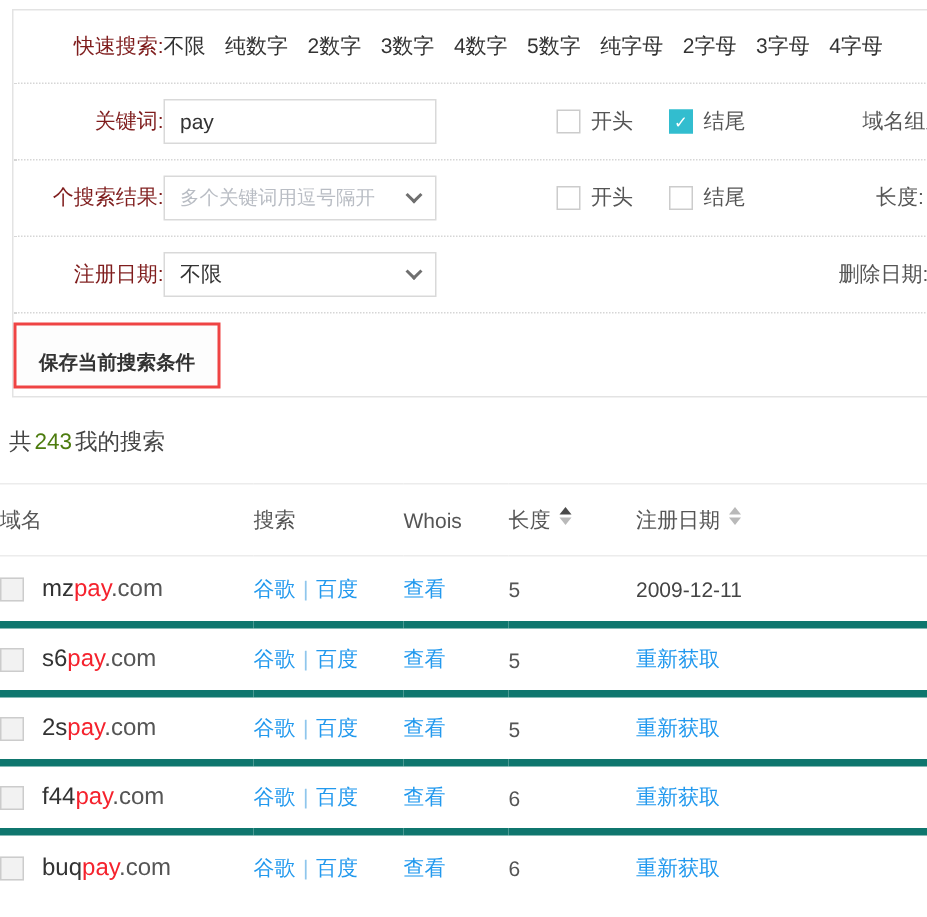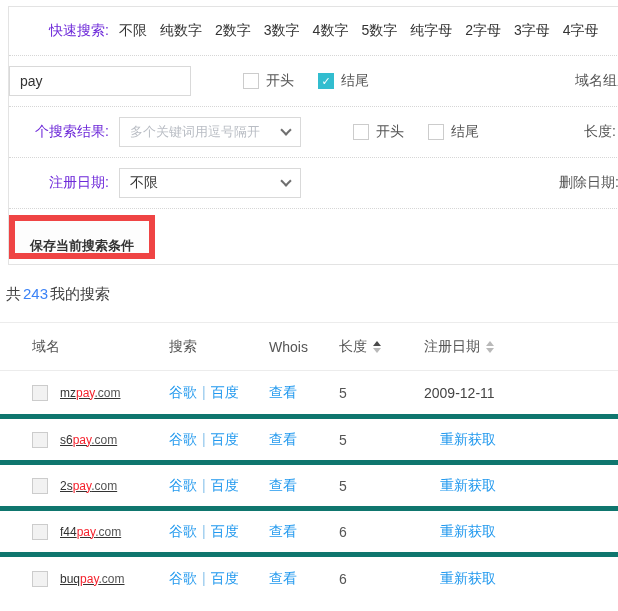--- a/index.html
+++ b/index.html
@@ -6,76 +6,76 @@
   html,body { width:618px; height:611px; overflow:hidden; background:#fff;
     font-family:"Liberation Sans","DejaVu Sans",sans-serif; font-size:14px; color:#333; }
   body { position:relative; }
 
   
   .panel { position:absolute; left:8px; top:6px; width:900px; border:1px solid #e3e3e3; background:#fff; }
   .form-row { position:relative; display:flex; align-items:center; height:51px;
     border-bottom:1px dotted #d6d6d6; }
   .form-row:first-child { height:49px; }
   .form-row:last-child { height:55px; border-bottom:none; }
-  .row-label { width:100px; margin-right:10px; text-align:right; color:#6d28d9; flex:none; }
+  .row-label { width:100px; text-align:right; color:#7f1d1d; flex:none; }
   .right-label { position:absolute; color:#555; white-space:nowrap; }
 
   .q-options { display:flex; gap:13px; }
   .q-opt { color:#333; cursor:pointer; white-space:nowrap; }
 
   .text-input { width:182px; height:30px; border:1px solid #d9d9d9; padding:0 10px;
     font-size:14px; color:#333; font-family:inherit; background:#fff; outline:none; }
 
   .select { width:182px; height:30px; border:1px solid #d9d9d9; background:#fff;
     display:flex; align-items:center; justify-content:space-between; padding:0 10px; cursor:pointer; }
   .select .val { color:#333; }
   .select .val.placeholder { color:#b9bdc4; font-size:13px; }
   .chev { width:8px; height:8px; border-right:2px solid #6f6f6f; border-bottom:2px solid #6f6f6f;
     transform:rotate(45deg); margin-top:-4px; flex:none; }
 
-  .cb-group { display:flex; gap:24px; margin-left:52px; }
+  .cb-group { display:flex; gap:24px; margin-left:80px; }
   .cb { display:flex; align-items:center; gap:7px; color:#555; cursor:pointer; }
   .box { width:16px; height:16px; border:1px solid #ccc; background:#fff; flex:none;
     display:flex; align-items:center; justify-content:center; font-size:11px; color:#fff; }
   .box.checked { background:#32bdcf; border-color:#32bdcf; }
 
-  .save-btn { height:44px; padding:16px 15px; background:#fdfdfd; border:6px solid #ef4444;
+  .save-btn { height:44px; padding:16px 15px; background:#fdfdfd; border:2px solid #ef4444;
     font-size:13px; font-weight:700; color:#333; cursor:pointer; font-family:inherit; }
 
   
   .summary { position:absolute; left:6px; top:285px; font-size:15px; color:#444; }
-  .summary .count { color:#3b82f6; font-style:normal; padding:0 2px; }
+  .summary .count { color:#4d7c0f; font-style:normal; padding:0 2px; }
 
   
   .results { position:absolute; left:0; top:322px; width:618px; border-collapse:collapse; table-layout:fixed; }
   .results col.c1 { width:169px; } .results col.c2 { width:100px; }
   .results col.c3 { width:70px; }  .results col.c4 { width:85px; } .results col.c5 { width:auto; }
   .results th { font-weight:400; color:#555; text-align:left; height:48px;
     border-top:1px solid #ececec; border-bottom:1px solid #ececec; background:#fff; }
   .results td { height:46px; background:#fff; }
   .results tbody tr + tr td { border-top:5px solid #0f766e; }
-  .results th:first-child, .results td:first-child { padding-left:32px; }
-
-  .th-inner { display:inline-flex; align-items:center; gap:6px; }
+  .results th:first-child, .results td:first-child { padding-left:0; }
+
+  .th-inner { display:inline-flex; align-items:flex-start; gap:6px; }
   .sorter { display:inline-flex; flex-direction:column; gap:2px; cursor:pointer; }
   .car-up { width:0; height:0; border-left:4px solid transparent; border-right:4px solid transparent;
     border-bottom:5px solid #b9b9b9; }
   .car-dn { width:0; height:0; border-left:4px solid transparent; border-right:4px solid transparent;
     border-top:5px solid #b9b9b9; }
   .car-up.active { border-bottom-color:#4a4a4a; }
 
   .dcell { display:flex; align-items:center; gap:12px; }
   .row-box { width:16px; height:16px; border:1px solid #ccc; background:#f2f2f2; flex:none; cursor:pointer; }
-  .domain { color:#333; font-size:12px;text-decoration:underline; }
+  .domain { color:#333; font-size:16px; }
   .domain .hl { color:#f5222d; }
   .domain .suffix { color:#555; }
   a.lnk { color:#2299ee; text-decoration:none; cursor:pointer; }
   .sep { color:#8fc6ec; margin:0 5px; }
   .reg-text { color:#444; }
-  .reg-text.link { color:#2299ee; cursor:pointer;margin-left:16px; }
+  .reg-text.link { color:#2299ee; cursor:pointer; }
   .len-val { color:#555; }
 </style>
 </head>
 <body>
 
 <section class="panel">
 
   <div class="form-row">
     <span class="row-label">快速搜索:</span>
     <div class="q-options" id="quick-options">
@@ -86,20 +86,21 @@
         <span class="q-opt">4数字</span>
         <span class="q-opt">5数字</span>
         <span class="q-opt">纯字母</span>
         <span class="q-opt">2字母</span>
         <span class="q-opt">3字母</span>
         <span class="q-opt">4字母</span>
       </div>
   </div>
 
   <div class="form-row">
+    <span class="row-label">关键词:</span>
     <input class="text-input" type="text" value="pay" style="">
     <div class="cb-group">
       <span class="cb">
         <span class="box"></span>
         <span>开头</span>
       </span>
       <span class="cb">
         <span class="box checked">✓</span>
         <span>结尾</span>
       </span>

